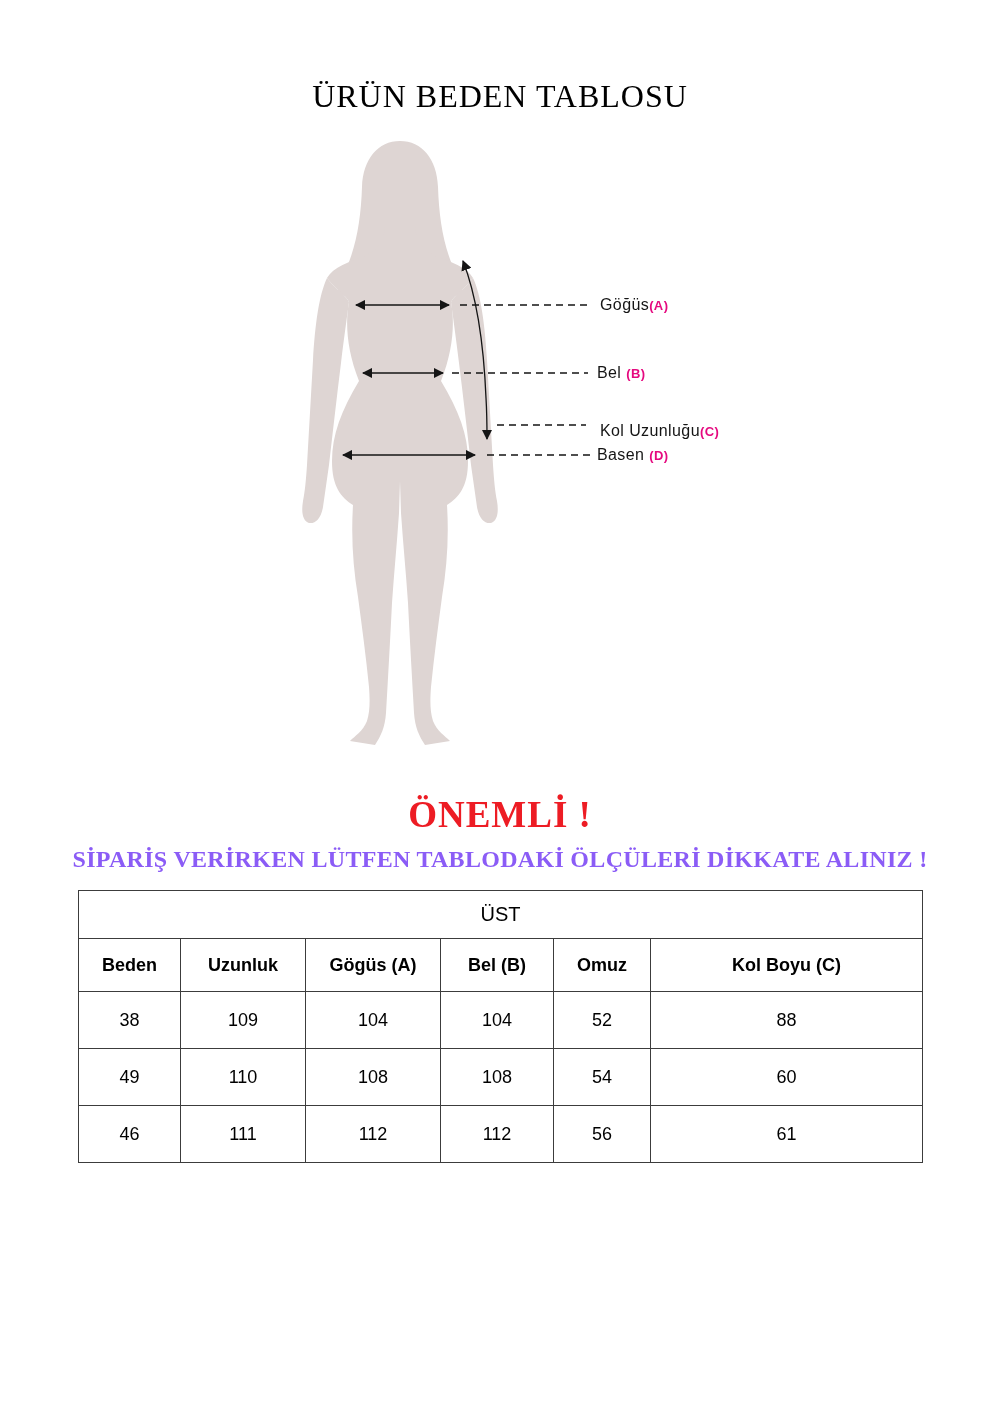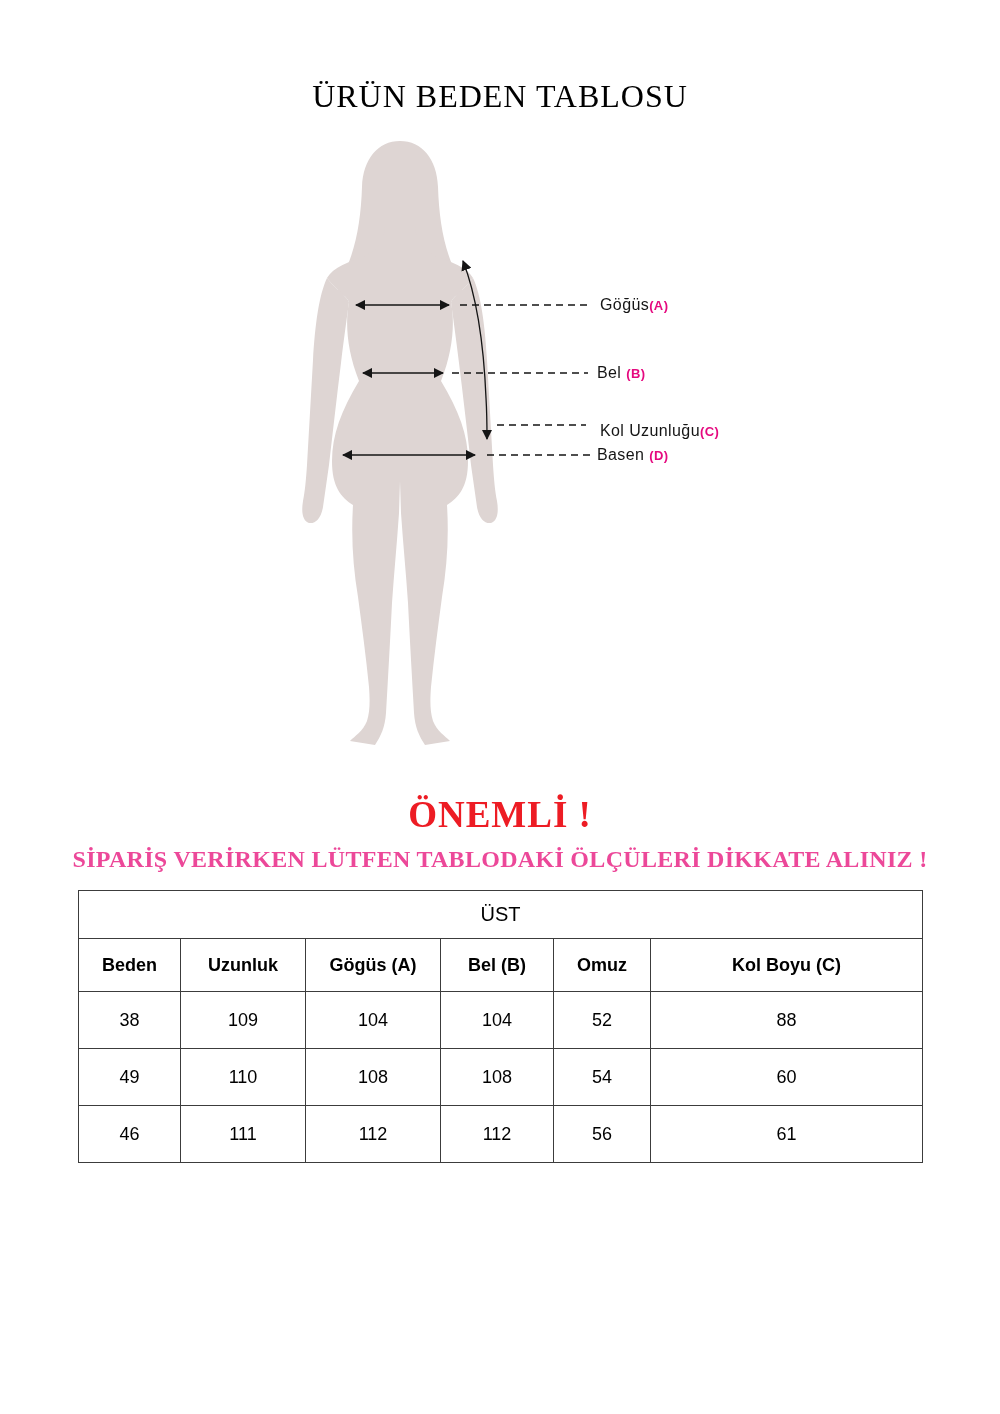--- a/index.html
+++ b/index.html
@@ -24,21 +24,21 @@
   .m-label .code { color:#e5097f; font-size:13px; font-weight:700; }
 
   .notice-heading {
     position:absolute; top:793px; left:0; width:100%; text-align:center;
     font-family:"Liberation Serif", serif; font-weight:700;
     font-size:37px; color:#ed1c24; letter-spacing:1px;
   }
   .notice-sub {
     position:absolute; top:846px; left:0; width:100%; text-align:center;
     font-family:"Liberation Serif", serif; font-weight:700;
-    font-size:24px; color:#ec4899; letter-spacing:0.3px;
+    font-size:24px; color:#8b5cf6; letter-spacing:0.3px;
   }
 
   .size-table {
     position:absolute; top:890px; left:78px; width:844px;
     border-collapse:collapse; table-layout:fixed; text-align:center;
     color:#000;
   }
   .size-table th, .size-table td { border:1px solid #3c3c3c; vertical-align:middle; }
   .size-table .t-title th { font-size:20px; font-weight:400; height:48px; }
   .size-table .cols th { font-size:18px; font-weight:700; height:53px; }

